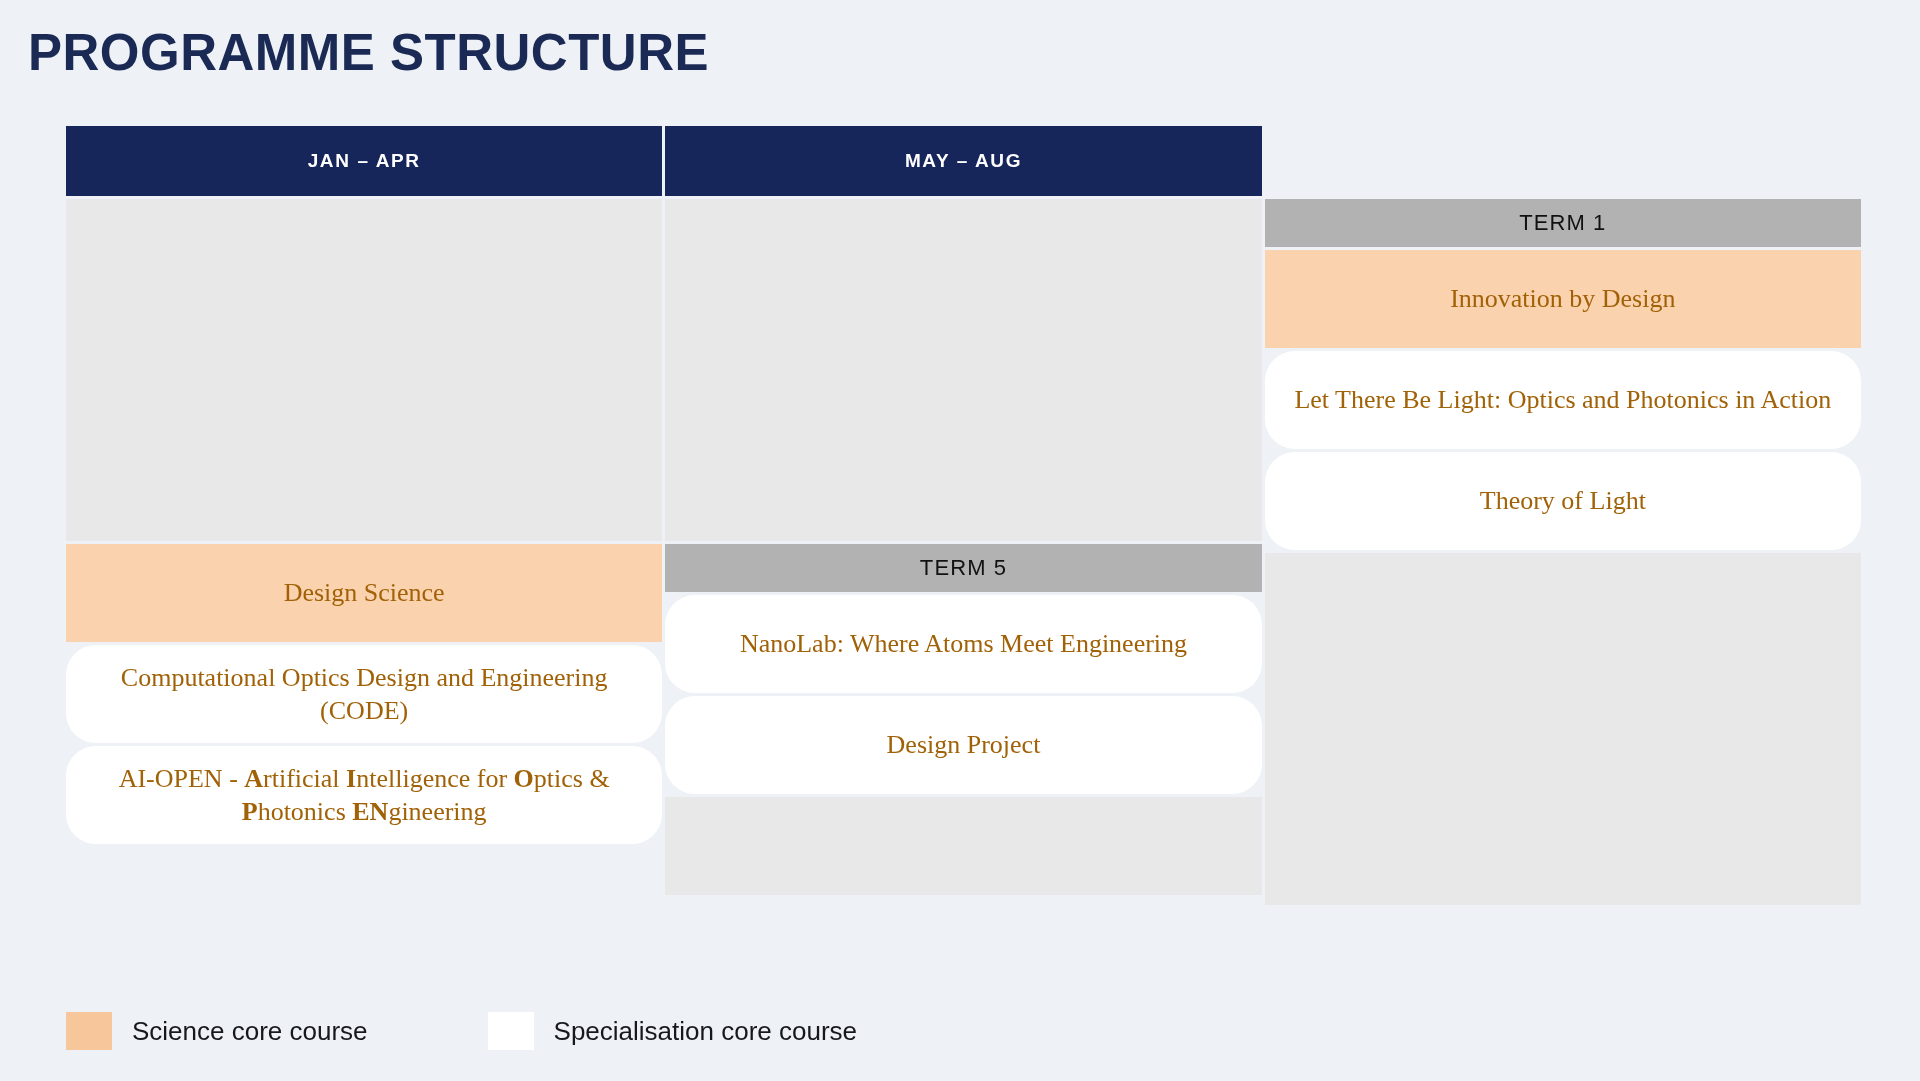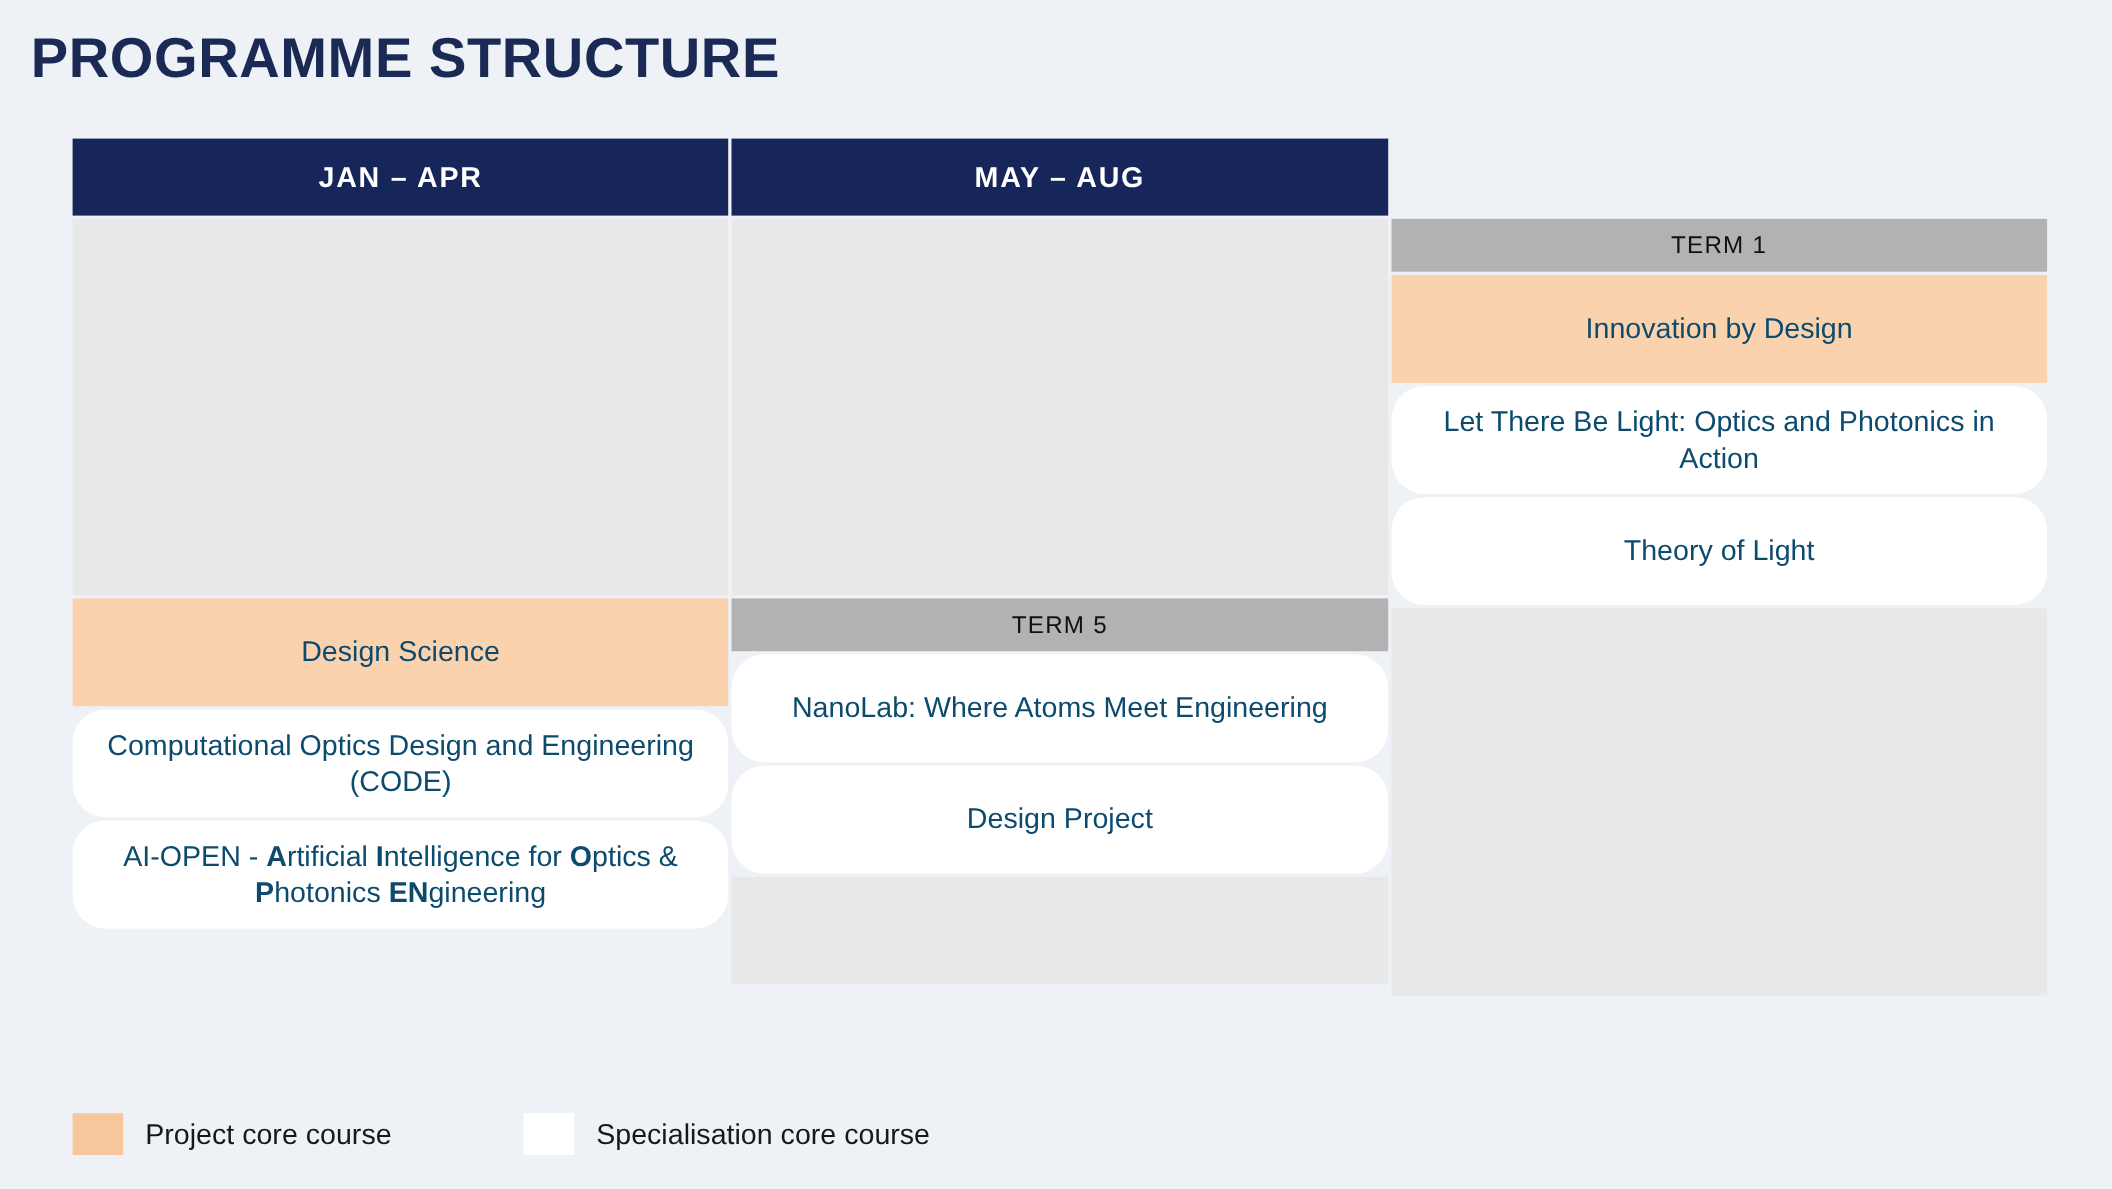--- a/index.html
+++ b/index.html
@@ -46,21 +46,21 @@
   .grid {
     display: grid;
     grid-template-columns: 1fr 1fr 1fr;
     column-gap: 3px;
   }
 
   
   .col-head {
     background: #16255a;
     color: #ffffff;
-    font-size: 26px;
+    font-size: 19px;
     font-weight: 700;
     letter-spacing: 1.6px;
     height: 70px;
     display: flex;
     align-items: center;
     justify-content: center;
     text-align: center;
   }
 
   
@@ -84,24 +84,25 @@
     margin-bottom: 3px;
   }
 
   .cell {
     display: flex;
     align-items: center;
     justify-content: center;
     text-align: center;
     font-size: 26px;
     font-weight: 400;
-    color: #0c4a6e;
+    color: #a16207;
     line-height: 1.27;
     padding: 2px 16px;
     margin-bottom: 3px;
+    font-family: Liberation Serif, serif;
   }
 
   .cell-design       { background: #fbd2ae; }
   .cell-special      { background: #ffffff; border-radius: 30px; }
   .cell-empty        { background: #e8e8e8; }
   .h-98  { min-height: 98px; }
 
   
   .legend {
     position: absolute;
@@ -189,21 +190,21 @@
 
         <div class="cell cell-empty" style="min-height:352px;"></div>
       </div>
 
     </div>
   </div>
 
   <div class="legend">
     <div class="legend-item">
       <span class="swatch swatch-design"></span>
-      <span class="legend-label">Project core course</span>
+      <span class="legend-label">Science core course</span>
     </div>
     <div class="legend-item">
       <span class="swatch swatch-special"></span>
       <span class="legend-label">Specialisation core course</span>
     </div>
   </div>
 
 </div>
 
 </body></html>

